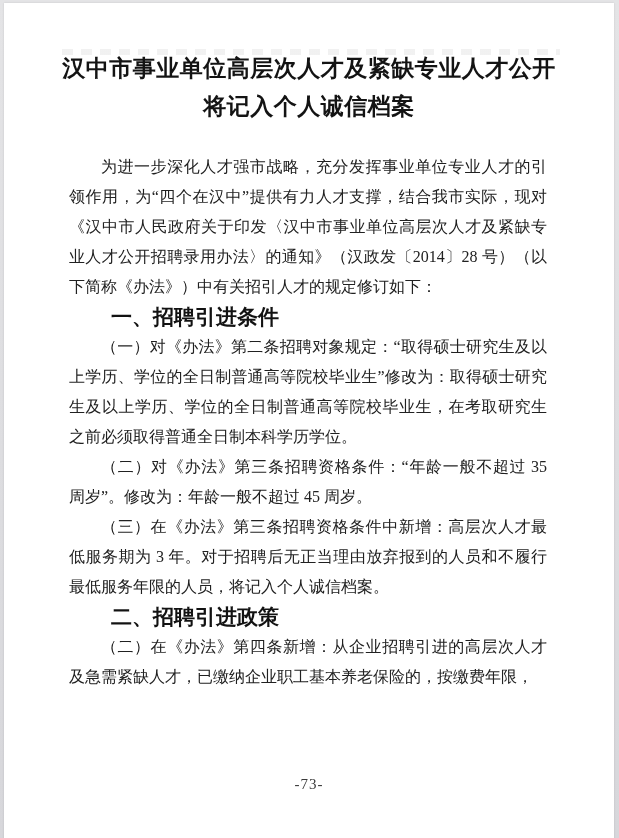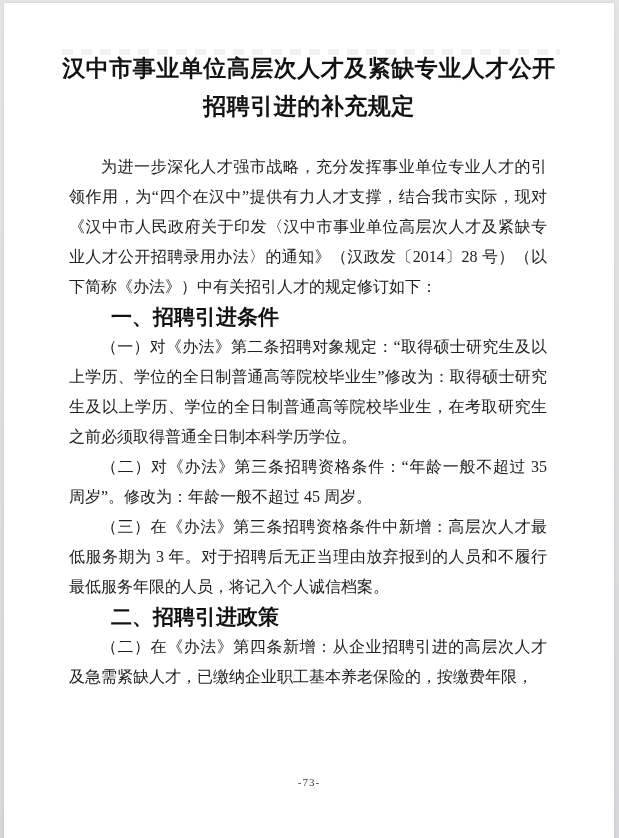--- a/index.html
+++ b/index.html
@@ -69,36 +69,36 @@
     font-weight: 700;
     font-size: 21px;
     color: #121212;
   }
   .page-number {
     position: absolute;
     top: 773px;
     left: 0;
     width: 100%;
     text-align: center;
-    font-size: 11px;
+    font-size: 15px;
     letter-spacing: 1px;
     color: #3a3a3a;
   }
 </style>
 </head>
 <body>
 
 <div class="viewport">
   <div class="page">
 
     <div class="bleed-artifact"></div>
 
     <h1 class="doc-title">
       <span class="title-line">汉中市事业单位高层次人才及紧缺专业人才公开</span>
-      <span class="title-line">招聘引进的补充规定</span>
+      <span class="title-line">将记入个人诚信档案</span>
     </h1>
 
     <div class="doc-body" id="paragraphs">
         <p class="para">为进一步深化人才强市战略，充分发挥事业单位专业人才的引领作用，为“四个在汉中”提供有力人才支撑，结合我市实际，现对《汉中市人民政府关于印发〈汉中市事业单位高层次人才及紧缺专业人才公开招聘录用办法〉的通知》（汉政发〔2014〕28 号）（以下简称《办法》）中有关招引人才的规定修订如下：</p>
         <p class="para heading">一、招聘引进条件</p>
         <p class="para">（一）对《办法》第二条招聘对象规定：“取得硕士研究生及以上学历、学位的全日制普通高等院校毕业生”修改为：取得硕士研究生及以上学历、学位的全日制普通高等院校毕业生，在考取研究生之前必须取得普通全日制本科学历学位。</p>
         <p class="para">（二）对《办法》第三条招聘资格条件：“年龄一般不超过 35 周岁”。修改为：年龄一般不超过 45 周岁。</p>
         <p class="para">（三）在《办法》第三条招聘资格条件中新增：高层次人才最低服务期为 3 年。对于招聘后无正当理由放弃报到的人员和不履行最低服务年限的人员，将记入个人诚信档案。</p>
         <p class="para heading">二、招聘引进政策</p>
         <p class="para">（二）在《办法》第四条新增：从企业招聘引进的高层次人才及急需紧缺人才，已缴纳企业职工基本养老保险的，按缴费年限，</p>

